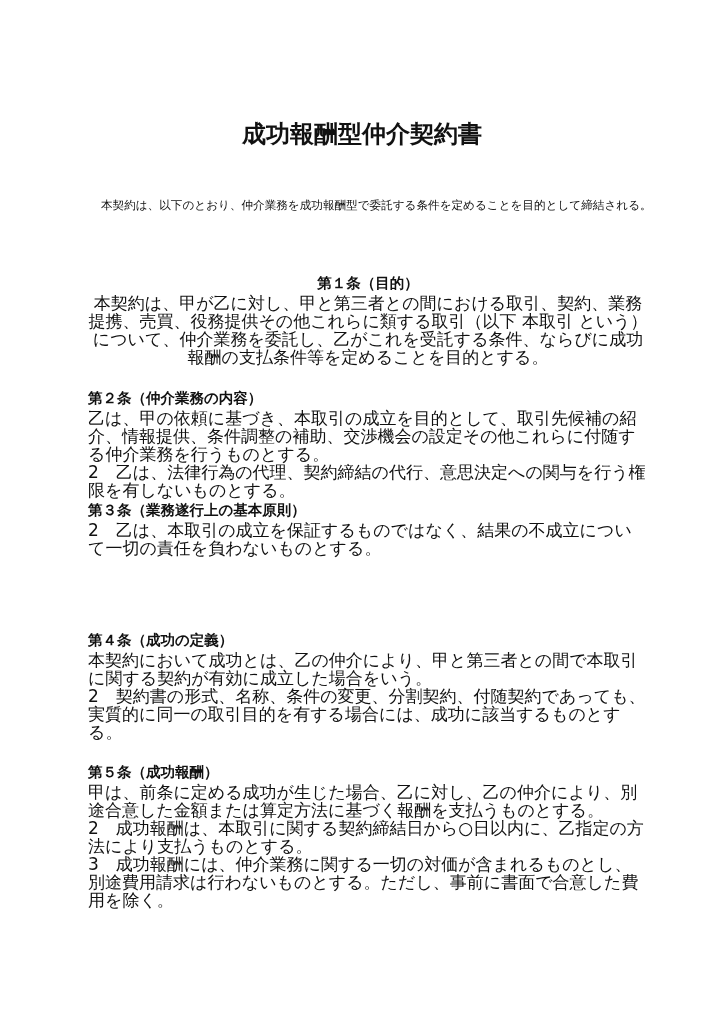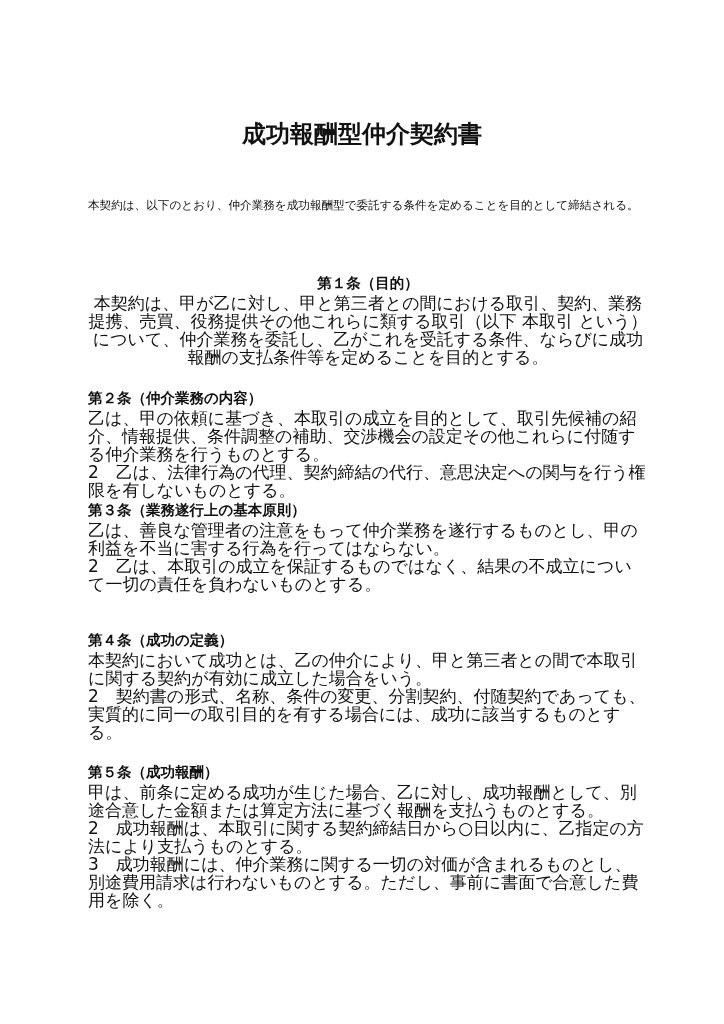--- a/index.html
+++ b/index.html
@@ -28,21 +28,21 @@
     left: 0;
     width: 724px;
     text-align: center;
     font-size: 24px;
     font-weight: bold;
     letter-spacing: 0px;
     line-height: 34px;
   }
   .body-text {
     position: absolute;
-    left: 88px;
+    left: 101px;
     width: 560px;
     font-size: 11.6px;
     line-height: 18px;
   }
   .intro { top: 196px; }
   .article {
     position: absolute;
     left: 88px;
     width: 560px;
   }
@@ -78,30 +78,29 @@
   </section>
 
   <section class="article a2">
     <h2 class="article-heading">第２条（仲介業務の内容）</h2>
     <p class="para">乙は、甲の依頼に基づき、本取引の成立を目的として、取引先候補の紹介、情報提供、条件調整の補助、交渉機会の設定その他これらに付随する仲介業務を行うものとする。</p>
     <p class="para">2　乙は、法律行為の代理、契約締結の代行、意思決定への関与を行う権限を有しないものとする。</p>
   </section>
 
   <section class="article a3">
     <h2 class="article-heading">第３条（業務遂行上の基本原則）</h2>
-    <p class="para">乙は、善良な管理者の注意をもって仲介業務を遂行するものとし、甲の利益を不当に害する行為を行ってはならない。</p>
     <p class="para">2　乙は、本取引の成立を保証するものではなく、結果の不成立について一切の責任を負わないものとする。</p>
   </section>
 
   <section class="article a4">
     <h2 class="article-heading">第４条（成功の定義）</h2>
     <p class="para">本契約において成功とは、乙の仲介により、甲と第三者との間で本取引に関する契約が有効に成立した場合をいう。</p>
     <p class="para">2　契約書の形式、名称、条件の変更、分割契約、付随契約であっても、実質的に同一の取引目的を有する場合には、成功に該当するものとする。</p>
   </section>
 
   <section class="article a5">
     <h2 class="article-heading">第５条（成功報酬）</h2>
-    <p class="para">甲は、前条に定める成功が生じた場合、乙に対し、成功報酬として、別途合意した金額または算定方法に基づく報酬を支払うものとする。</p>
+    <p class="para">甲は、前条に定める成功が生じた場合、乙に対し、乙の仲介により、別途合意した金額または算定方法に基づく報酬を支払うものとする。</p>
     <p class="para">2　成功報酬は、本取引に関する契約締結日から○日以内に、乙指定の方法により支払うものとする。</p>
     <p class="para">3　成功報酬には、仲介業務に関する一切の対価が含まれるものとし、別途費用請求は行わないものとする。ただし、事前に書面で合意した費用を除く。</p>
   </section>
 
 </div>
 
 </body></html>

